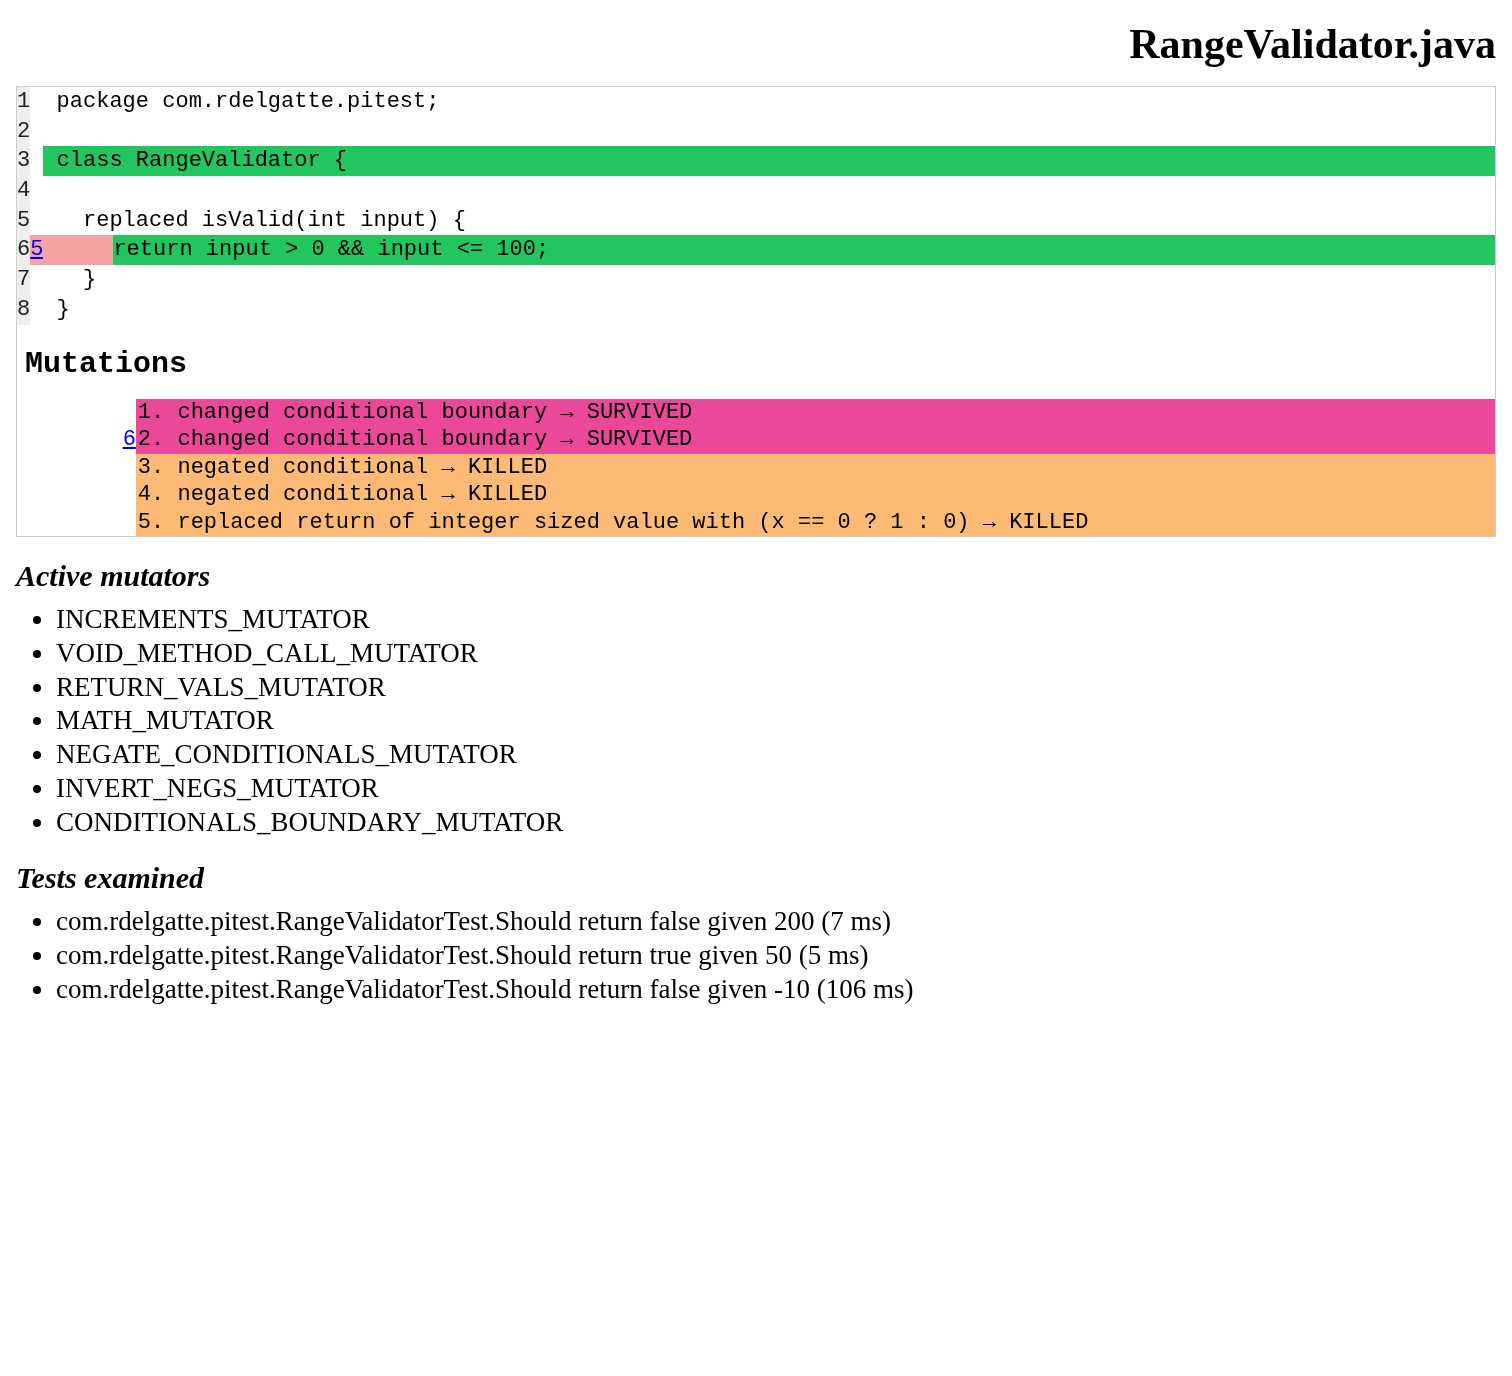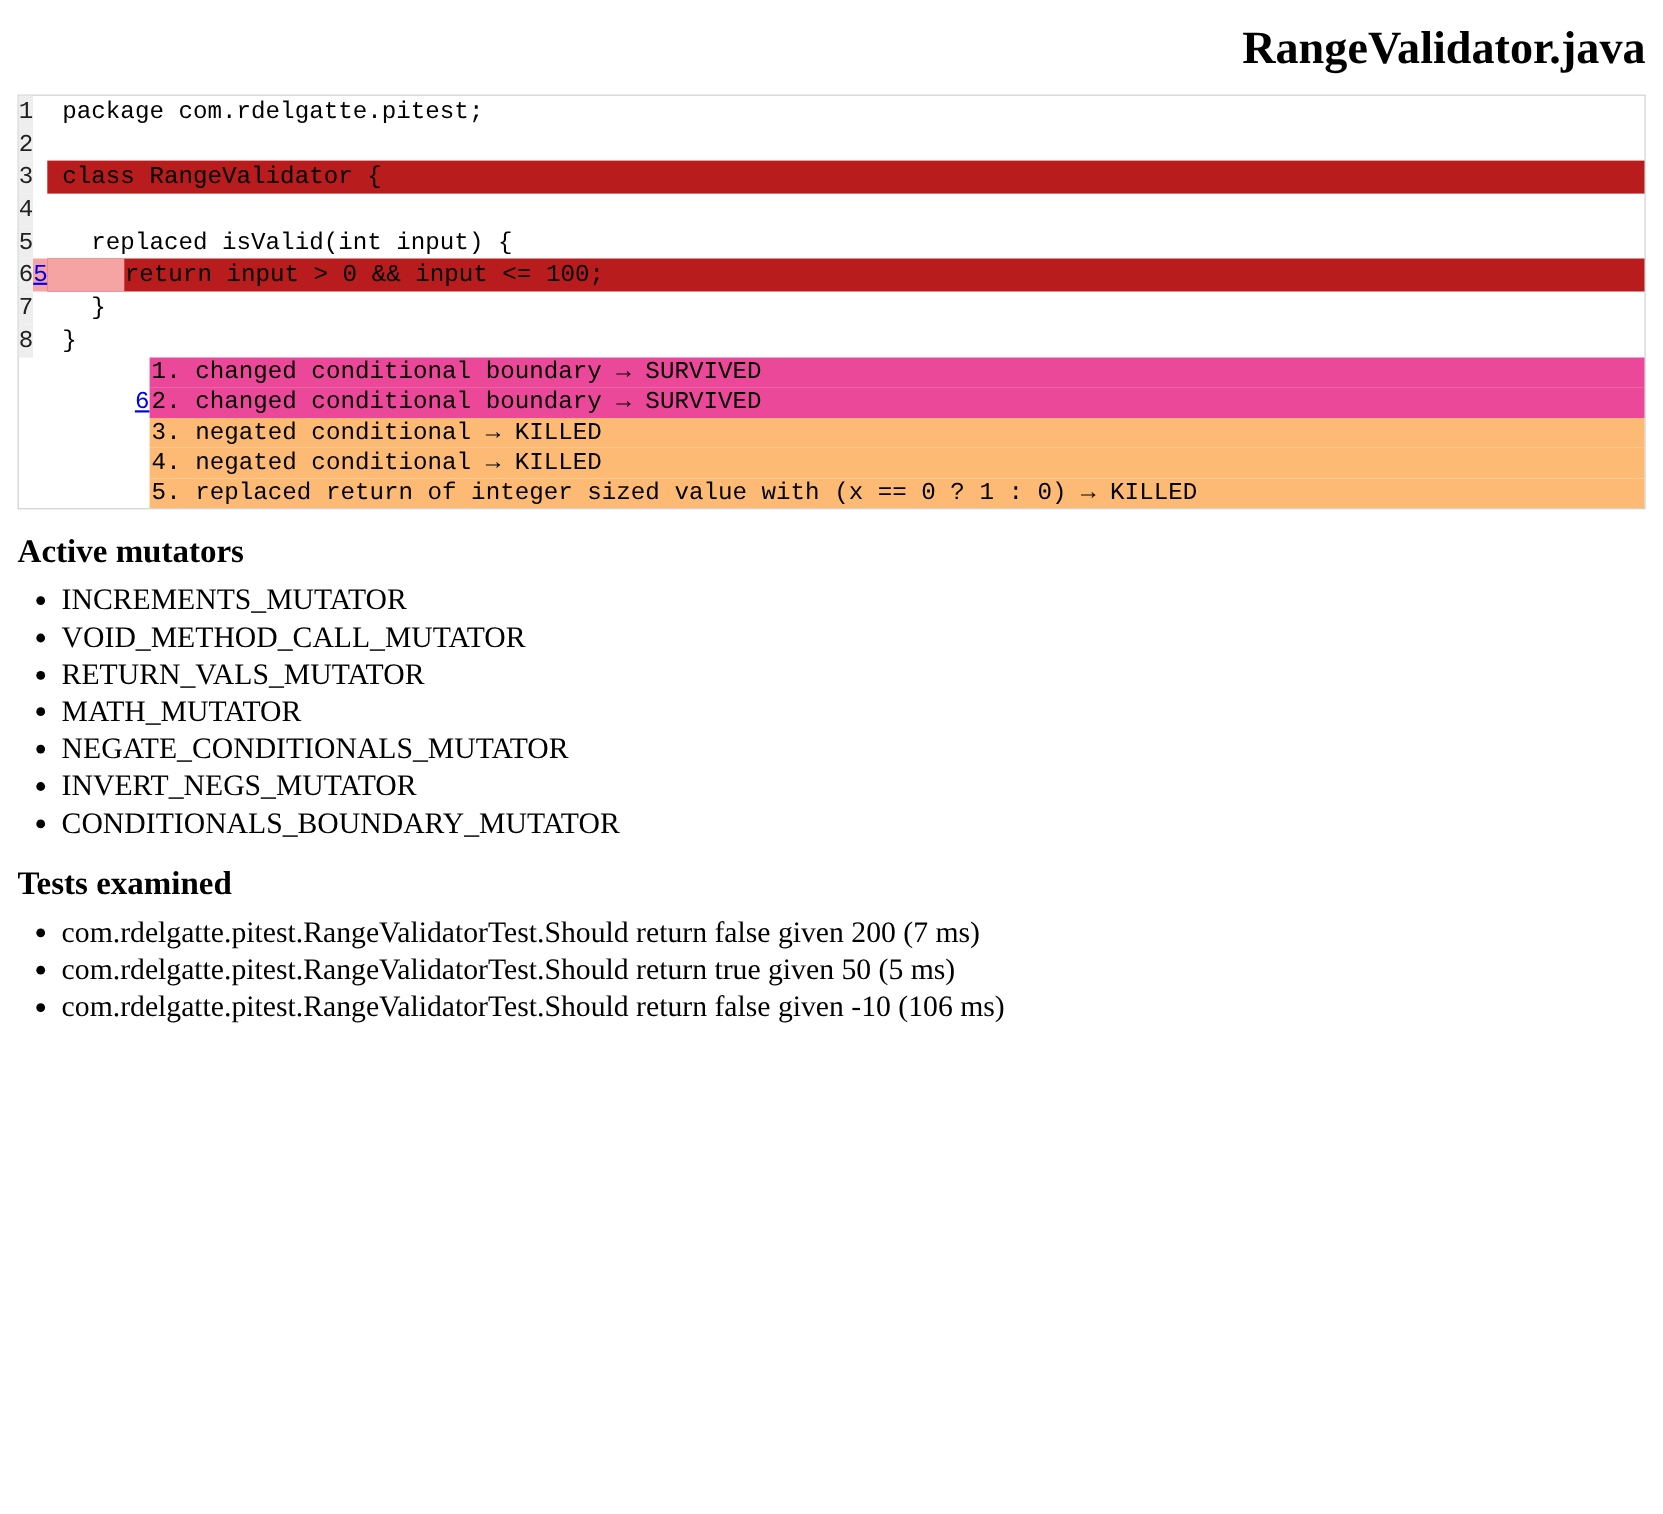--- a/index.html
+++ b/index.html
@@ -44,21 +44,21 @@
     width: 1px;
     padding: 0 2px;
   }
   td.mutcount a {
     color: #0000ee;
     text-decoration: underline;
   }
   td.code {
     padding-left: 4px;
   }
-  .covered { background: #b91c1c; }
+  .covered { background: #22c55e; }
   .survived { background: #f5a3a3; }
   .mut-prefix-surv {
     background: #f5a3a3;
     display: inline-block;
     padding-right: 4px;
   }
   h2.mutations {
     font-family: "Courier New", Courier, monospace;
     font-size: 30px;
     font-weight: bold;
@@ -83,20 +83,21 @@
   td.mut-lineno a {
     color: #0000ee;
     text-decoration: underline;
   }
   .mut-line-surv { background: #ec4899; display:block; padding-left:2px; }
   .mut-line-killed { background: #fdba74; display:block; padding-left:2px; }
   h2.section {
     font-size: 30px;
     font-weight: bold;
     margin: 22px 0 10px 0;
+    font-style: italic;
   }
   ul.plain {
     margin: 6px 0 18px 0;
     padding-left: 40px;
   }
   ul.plain li {
     font-size: 27px;
     line-height: 1.25;
   }
 </style>
@@ -145,20 +146,21 @@
           <td class="code">   }</td>
         </tr>
         <tr>
           <td class="lineno">8</td>
           <td class="mutcount"></td>
           <td class="code"> }</td>
         </tr>
       </tbody>
   </table>
 
+  <h2 class="mutations">Mutations</h2>
 
   <table class="mut">
     <tbody>
         <tr>
       <td class="mut-lineno">
         <a href="#">6</a>
       </td>
       <td id="mut-list-cell"><span class="mut-line-surv">1. changed conditional boundary → SURVIVED</span><span class="mut-line-surv">2. changed conditional boundary → SURVIVED</span><span class="mut-line-killed">3. negated conditional → KILLED</span><span class="mut-line-killed">4. negated conditional → KILLED</span><span class="mut-line-killed">5. replaced return of integer sized value with (x == 0 ? 1 : 0) → KILLED</span></td>
     </tr>
   </tbody>

